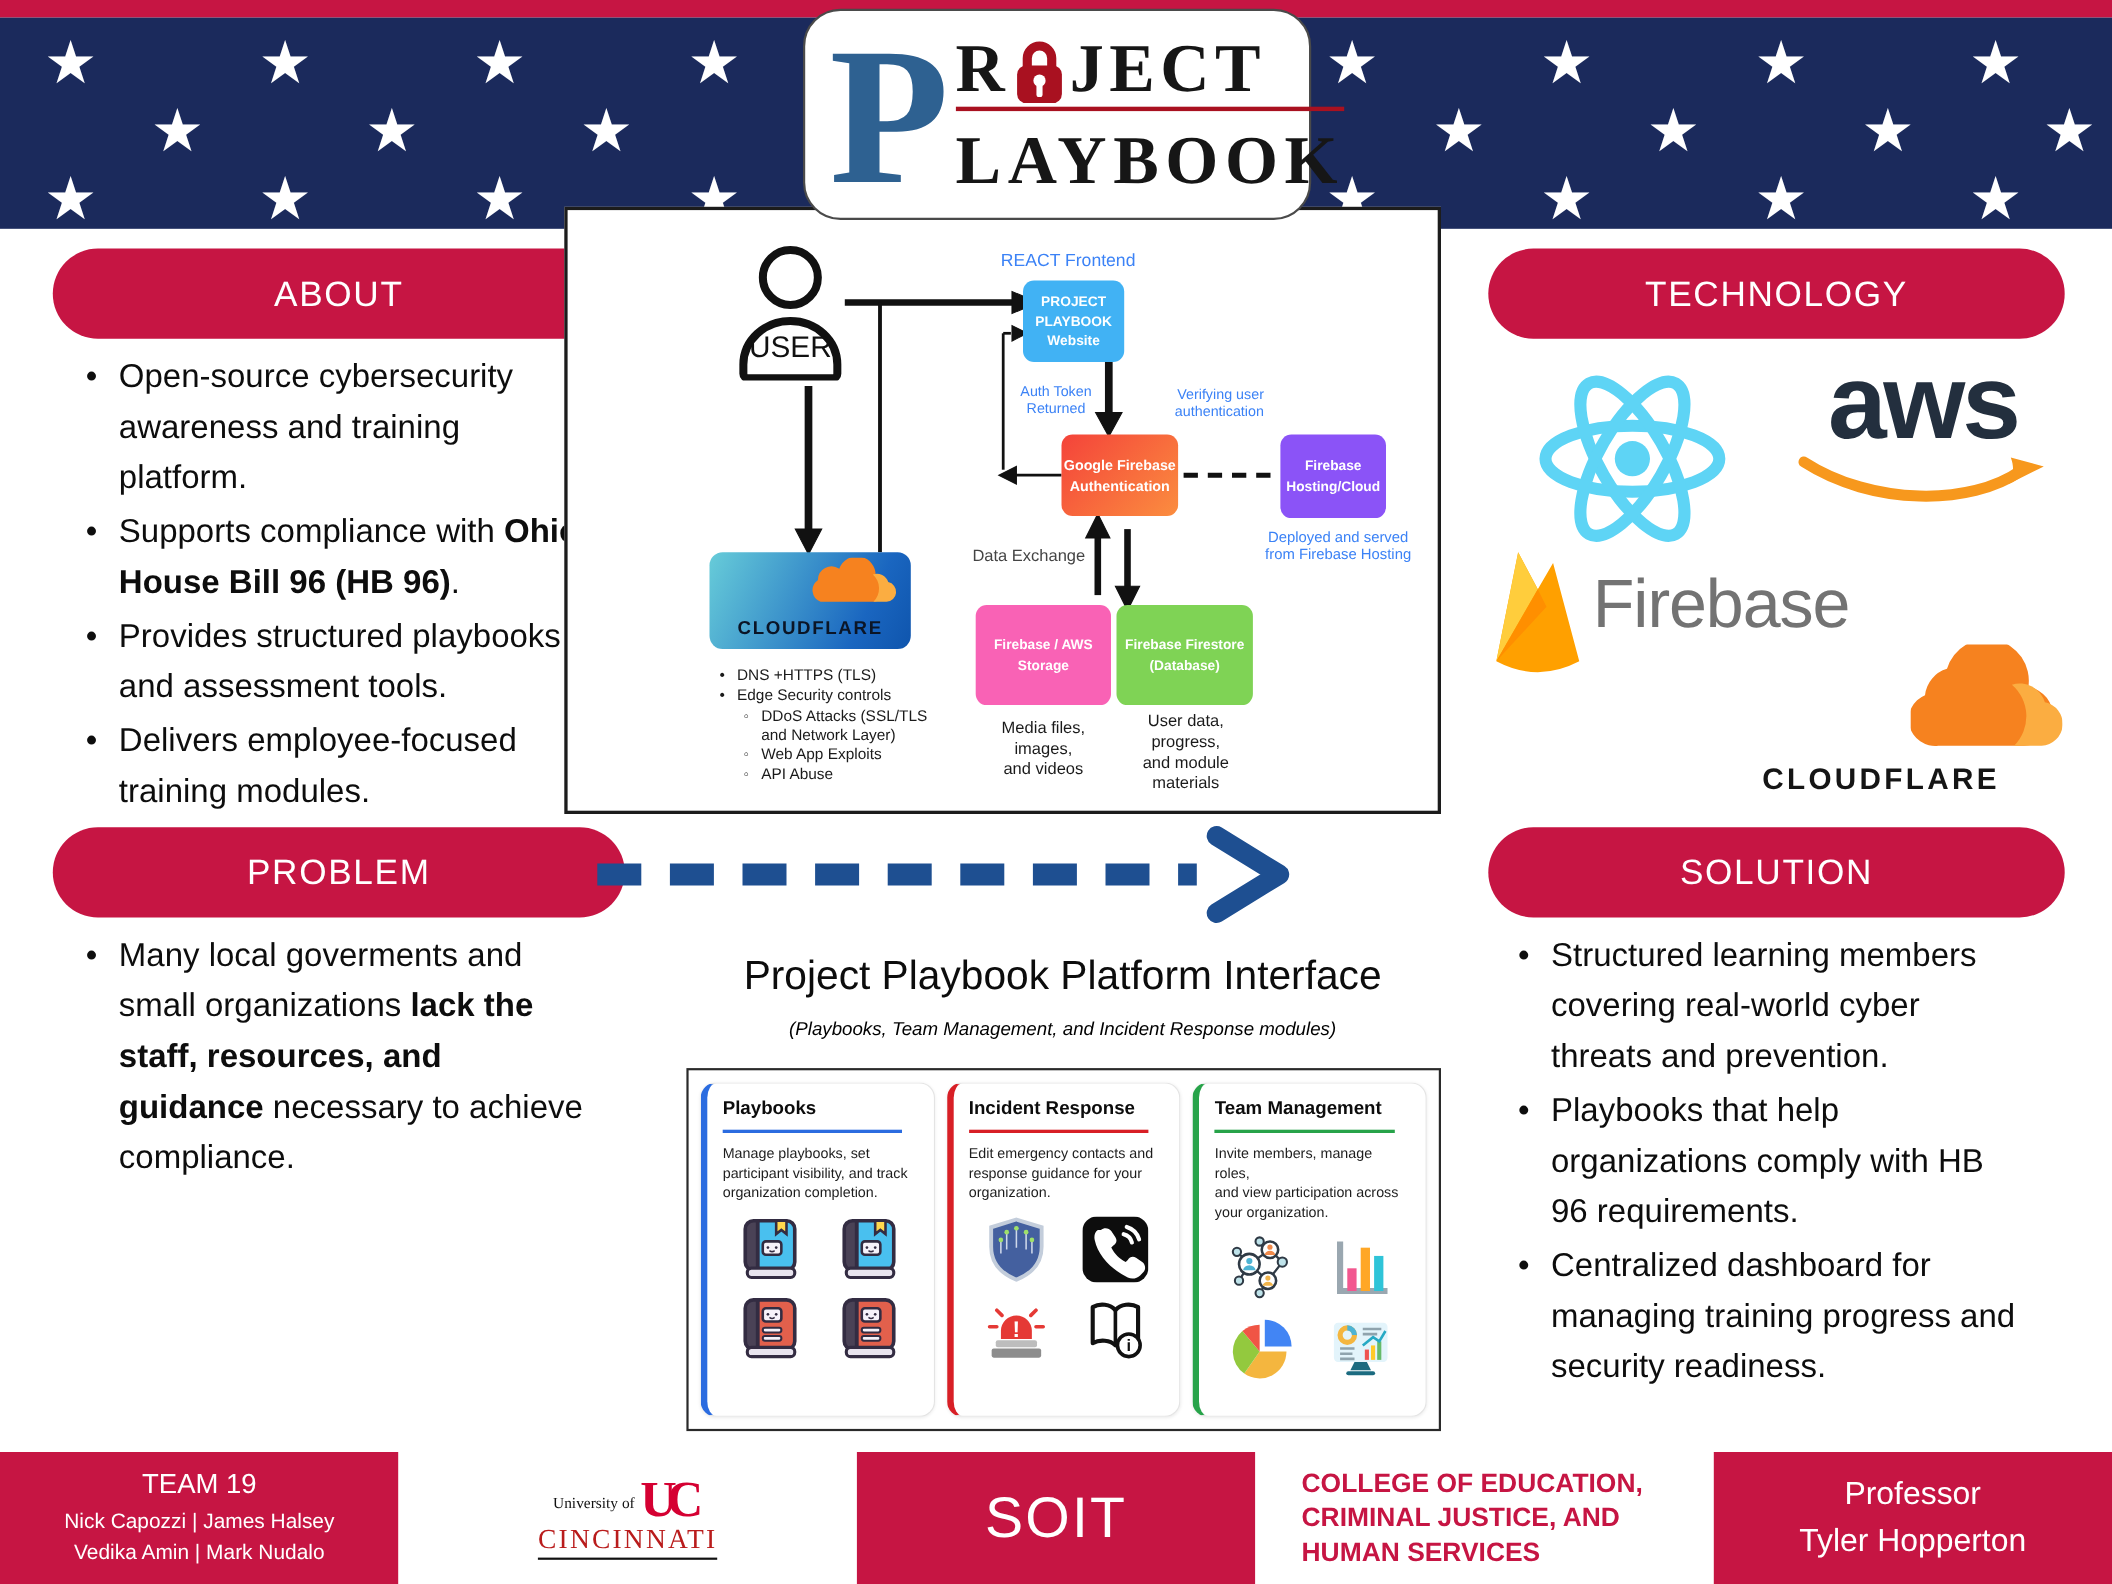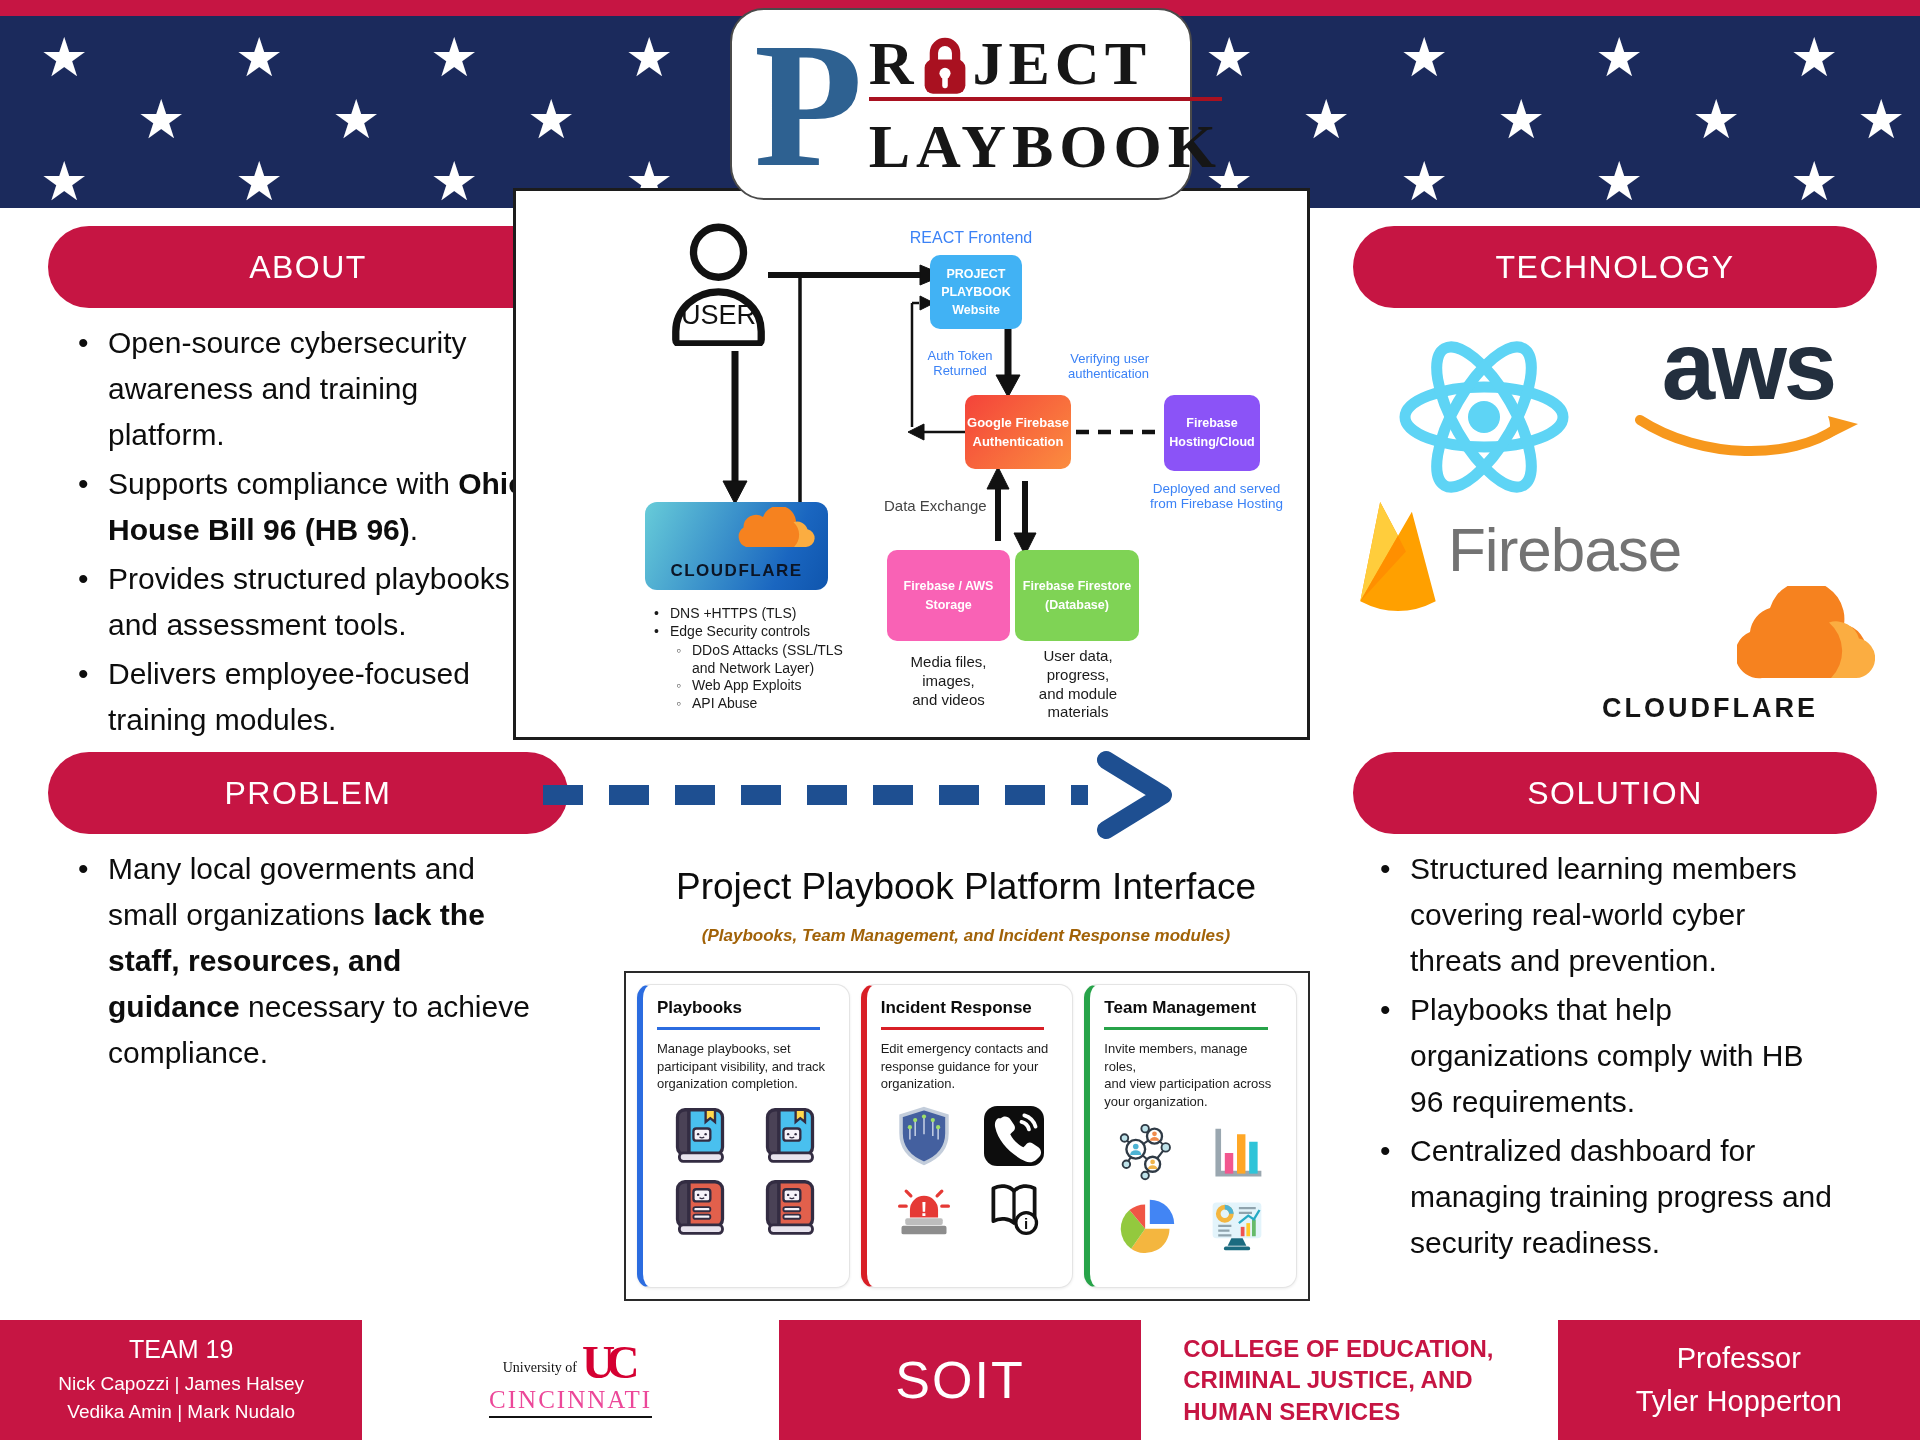--- a/index.html
+++ b/index.html
@@ -49,21 +49,21 @@
   .cf-list.main li::before{content:"•";position:absolute;left:2px;}
   .cf-list.sub{padding-left:22px;}
   .cf-list.sub li::before{content:"◦";position:absolute;left:2px;color:#555;}
   .arch-svg{position:absolute;left:0;top:0;}
   .arch-svg *{stroke:#111;}
 
   
   .flow-arrow{left:513px;top:748px;}
   .flow-arrow line,.flow-arrow path{stroke:var(--arrow_navy);}
   .platform-title{left:620px;top:866px;width:692px;text-align:center;font-size:37px;color:#0c0c0c;}
-  .platform-subtitle{left:620px;top:926px;width:692px;text-align:center;font-size:17px;font-style:italic;color:#a16207;font-weight:bold;}
+  .platform-subtitle{left:620px;top:926px;width:692px;text-align:center;font-size:17px;font-style:italic;color:#000000;}
   .ui-box{left:624px;top:971px;width:686px;height:330px;border:2.5px solid #2a2a2a;background:#fff;
           box-sizing:border-box;display:flex;gap:11px;padding:11px;}
   .ui-card{flex:1;background:#fff;border:1.5px solid #e4e4e4;border-left:6px solid var(--accent);
            border-radius:14px;padding:13px 14px;box-sizing:border-box;box-shadow:0 1px 3px rgba(0,0,0,.08);}
   .ui-card h3{margin:0;font-size:17px;color:#0c0c0c;}
   .ui-divider{height:3px;width:92%;background:var(--accent);margin:9px 0 10px;}
   .ui-desc{font-size:13px;line-height:1.35;color:#1d1d1d;}
   .icon-grid{margin-top:13px;display:grid;grid-template-columns:repeat(2,62px);gap:12px 28px;justify-content:center;}
 
   
@@ -79,21 +79,21 @@
   .footer{left:0;top:1320px;width:1920px;height:120px;display:flex;gap:27px;}
   .fcell{width:384px;height:120px;display:flex;flex-direction:column;align-items:center;justify-content:center;box-sizing:border-box;}
   .fcell.red{background:var(--crimson);color:#fff;}
   .fcell.white{background:#fff;}
   .team-title{font-size:25px;margin-bottom:6px;}
   .team-names{font-size:19px;line-height:1.45;text-align:center;}
   .uc-row{display:flex;align-items:flex-end;gap:5px;}
   .uc-small{font-family:"Liberation Serif",serif;font-size:14px;color:#111;padding-bottom:8px;}
   .uc-mono{font-family:"Liberation Serif",serif;font-weight:bold;font-size:46px;color:var(--uc_red);
            letter-spacing:-9px;line-height:.9;padding-right:8px;}
-  .uc-big{font-family:"Liberation Serif",serif;font-size:25px;letter-spacing:2px;color:#ec4899;
+  .uc-big{font-family:"Liberation Serif",serif;font-size:25px;letter-spacing:2px;color:#b91c1c;
           border-bottom:2px solid #111;padding-bottom:2px;margin-top:2px;}
   .soit{font-size:52px;letter-spacing:2px;}
   .college{font-size:24px;font-weight:bold;color:var(--crimson);line-height:1.3;width:100%;padding-left:30px;}
   .professor{font-size:29px;line-height:1.5;text-align:center;}
 </style>
 </head>
 <body>
 
 <div class="poster">
 

